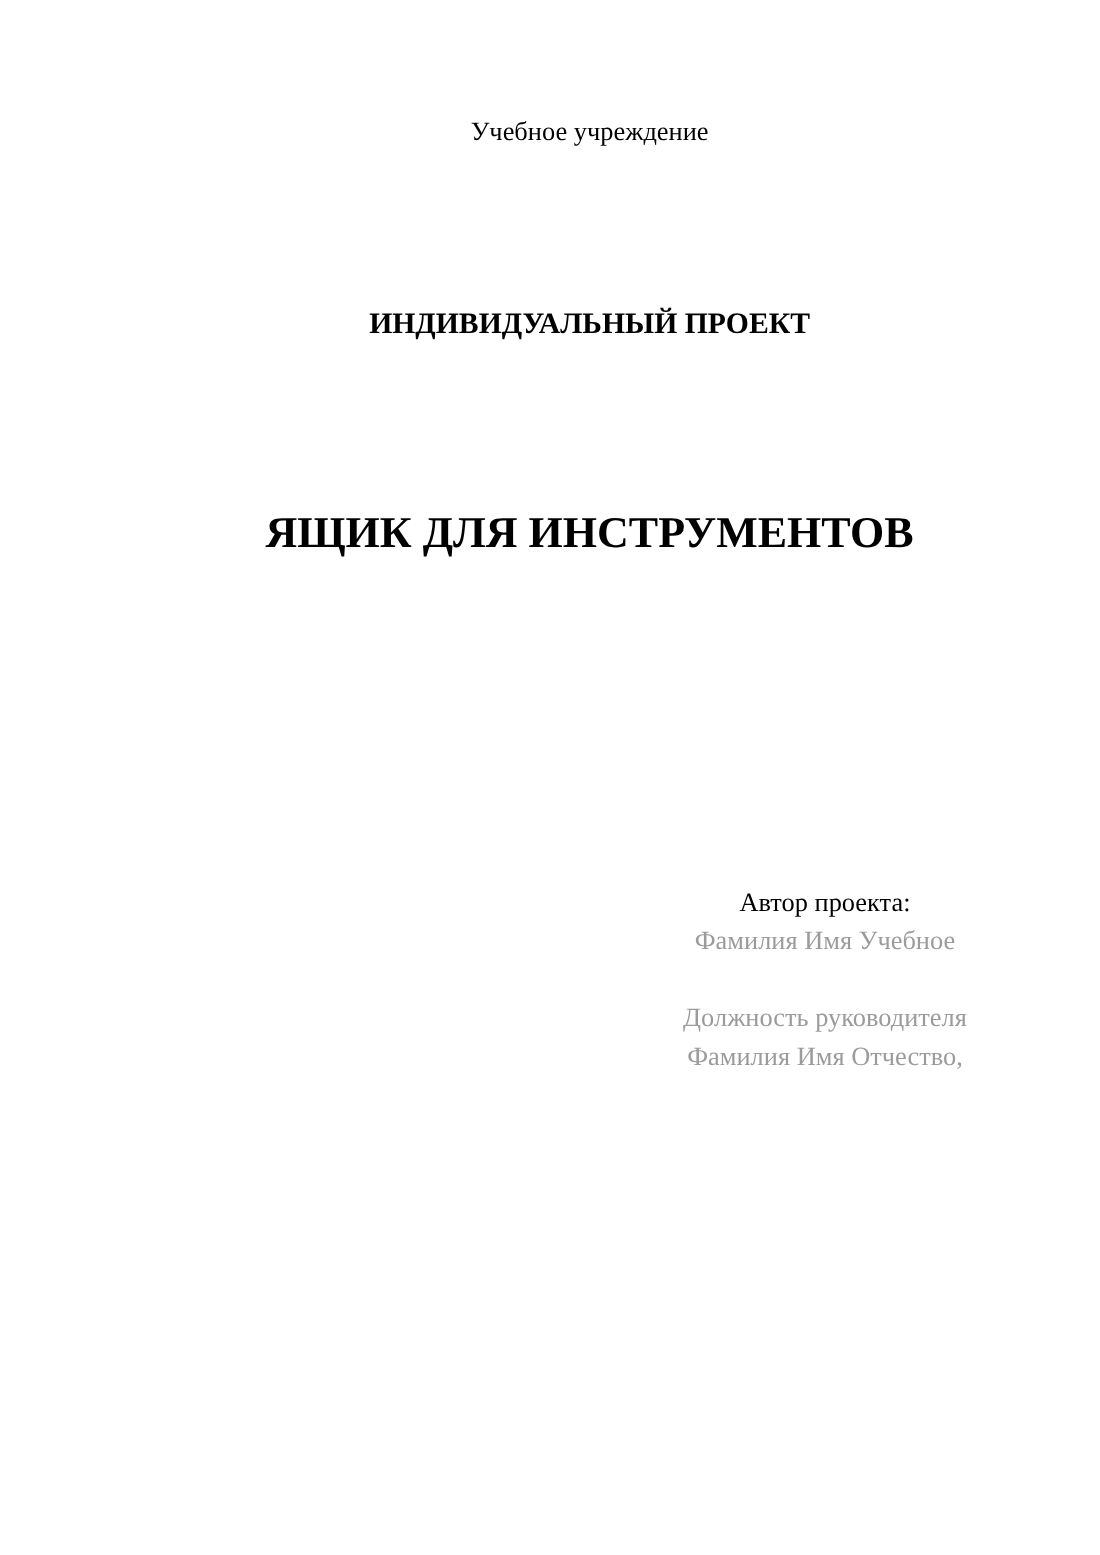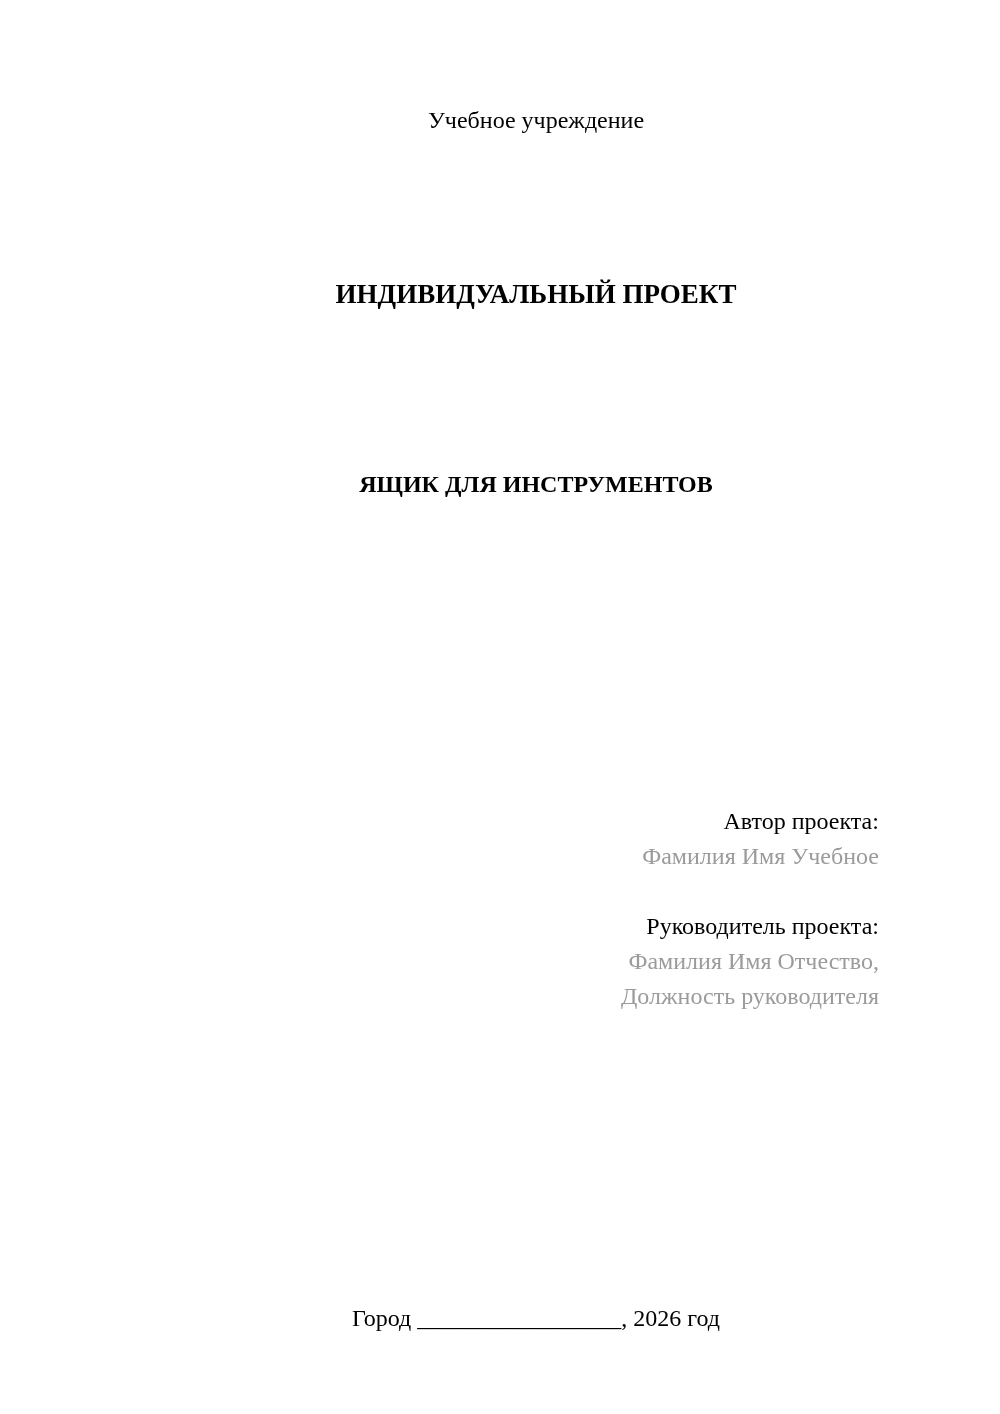--- a/index.html
+++ b/index.html
@@ -36,31 +36,31 @@
   }
   .doc-type {
     top: 262px;
     font-size: 27px;
     line-height: 32px;
     font-weight: bold;
     text-align: center;
   }
   .project-title {
     top: 444px;
-    font-size: 24px;
+    font-size: 40px;
     line-height: 48px;
     font-weight: bold;
   }
   .credits {
     position: absolute;
     left: 536px;
     top: 788px;
     font-size: 24px;
     line-height: 35px;
-    text-align: right;
+    text-align: center;
   }
   .credit-group.supervisor {
     margin-top: 35px;
   }
   .placeholder-text {
     color: var(--placeholder);
   }
   .footer-line {
     top: 1288px;
     font-size: 24px;
@@ -77,21 +77,19 @@
   <div class="centered-line doc-type">ИНДИВИДУАЛЬНЫЙ ПРОЕКТ</div>
 
   <h1 class="centered-line project-title">ЯЩИК ДЛЯ ИНСТРУМЕНТОВ</h1>
 
   <div class="credits">
     <div class="credit-group author">
       <div>Автор проекта:</div>
       <div class="placeholder-text">Фамилия Имя Учебное</div>
     </div>
     <div class="credit-group supervisor">
-      <div>Руководитель проекта:</div>
+      <div class="placeholder-text">Должность руководителя</div>
       <div class="placeholder-text">Фамилия Имя Отчество,</div>
-      <div class="placeholder-text">Должность руководителя</div>
     </div>
   </div>
 
-  <div class="centered-line footer-line">Город _________________, 2026 год</div>
 
 </div>
 
 </body></html>

